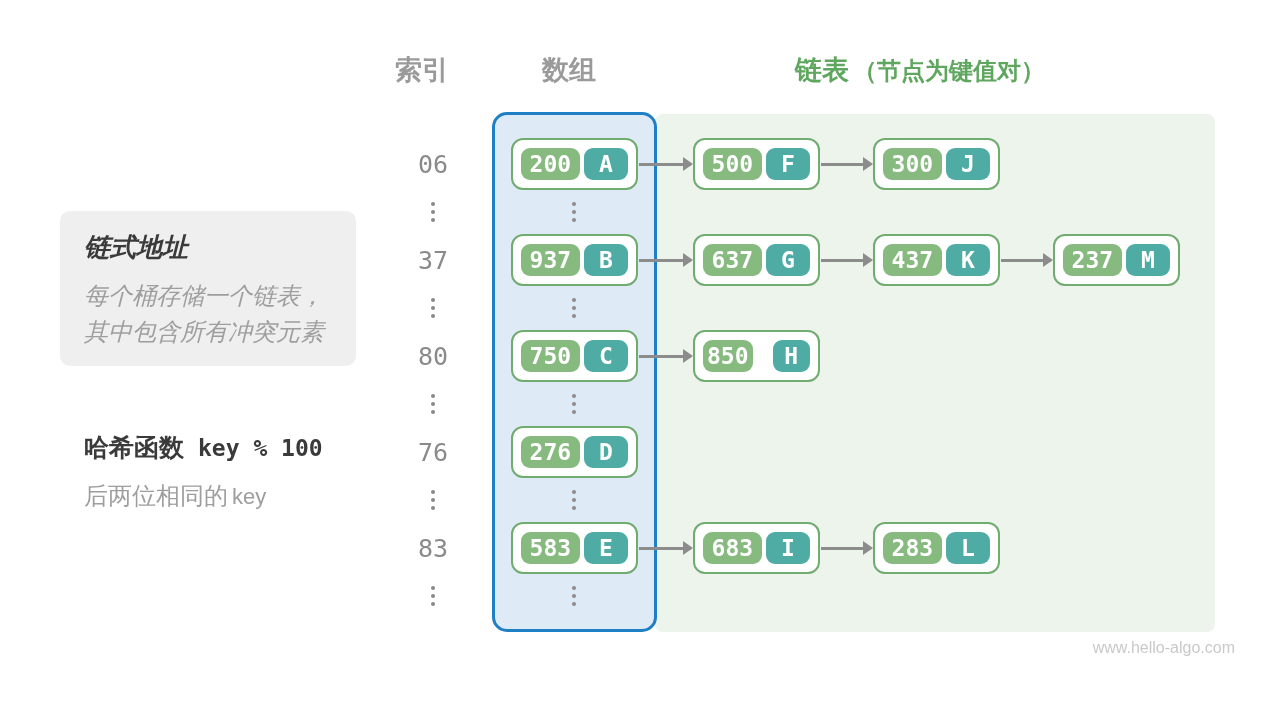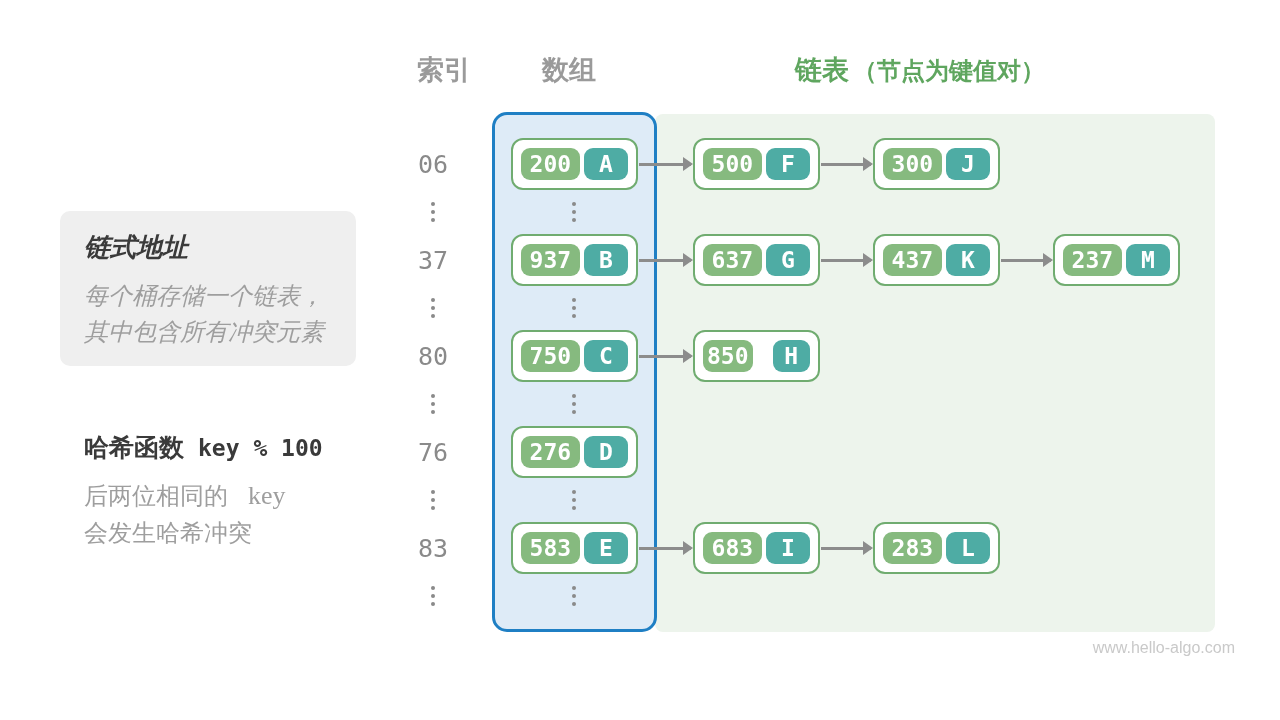--- a/index.html
+++ b/index.html
@@ -3,42 +3,42 @@
 <meta charset="utf-8">
 <style>
   html,body { margin:0; padding:0; background:#ffffff; }
   .canvas {
     position:relative; width:1280px; height:720px; background:#ffffff;
     overflow:hidden; font-family:"Liberation Sans", sans-serif;
   }
 
   
   .header-label { position:absolute; top:52px; font-size:27px; font-weight:bold; color:#9A9A9A; }
-  .hdr-index { left:395px; width:76px; text-align:right; }
+  .hdr-index { left:395px; width:76px; text-align:left; }
   .hdr-array { left:531px; width:76px; text-align:center; }
   .hdr-list  { left:795px; color:#5FA65F; display:flex; align-items:baseline; }
   .hdr-list .note { font-size:24px; font-weight:600; margin-left:4px; }
 
   
   .green-region { position:absolute; left:655px; top:114px; width:560px; height:518px;
     background:#EDF4EC; border-radius:8px; z-index:1; }
   .array-col { position:absolute; left:492px; top:112px; width:165px; height:520px;
     background:#DEEBF7; border:3px solid #1F7FC4; border-radius:15px; box-sizing:border-box; z-index:2; }
 
   
   .info-box { position:absolute; left:60px; top:211px; width:296px; height:155px;
     background:#EFEFEF; border-radius:10px; box-sizing:border-box; padding:19px 24px; z-index:2;font-style:italic; }
   .info-title { font-size:26px; font-weight:bold; color:#3A3A3A; margin-bottom:13px; }
   .info-body { font-size:24px; color:#9E9E9E; line-height:36px; }
 
   .hash-note { position:absolute; left:84px; top:431px; z-index:2; }
   .hash-title { font-size:25px; font-weight:bold; color:#3A3A3A; white-space:nowrap; }
   .hash-title .mono { font-family:"DejaVu Sans Mono", monospace; font-size:23px; margin-left:14px; }
   .hash-body { margin-top:13px; font-size:24px; color:#9E9E9E; line-height:37px; }
-  .hash-body .mono { font-family:Liberation Serif, serif; font-size:26px; margin-left:20px; }
+  .hash-body .mono { font-family:Liberation Sans, sans-serif; font-size:22px; margin-left:4px; }
 
   
   .idx-label { position:absolute; width:76px; text-align:center;
     font-family:"DejaVu Sans Mono", monospace; font-size:25px; color:#8A8A8A; z-index:3; line-height:1; }
   .dots { position:absolute; display:flex; flex-direction:column; gap:4px; z-index:3; }
   .dots .dot { width:4px; height:4px; border-radius:50%; background:#8A8A8A; }
 
   
   .node { position:absolute; width:127px; height:52px; box-sizing:border-box;
     background:#ffffff; border:2px solid #70AC70; border-radius:12px;
@@ -80,21 +80,20 @@
   </div>
 
   <div class="hash-note">
     <div class="hash-title">
       <span>哈希函数</span><span class="mono">key % 100</span>
     </div>
     <div class="hash-body">
       <div>
         <span>后两位相同的</span><span class="mono">key</span>
       </div>
-      <div>会发生哈希冲突</div>
     </div>
   </div>
 
   <div id="rows">
       <div class="idx-label" style="left: 395px; top: 152px;">06</div>
       <div class="node" style="left: 511px; top: 138px;">
         <span class="cell key">200</span>
         <span class="cell val">A</span>
       </div>
       <div class="node" style="left: 693px; top: 138px;">

